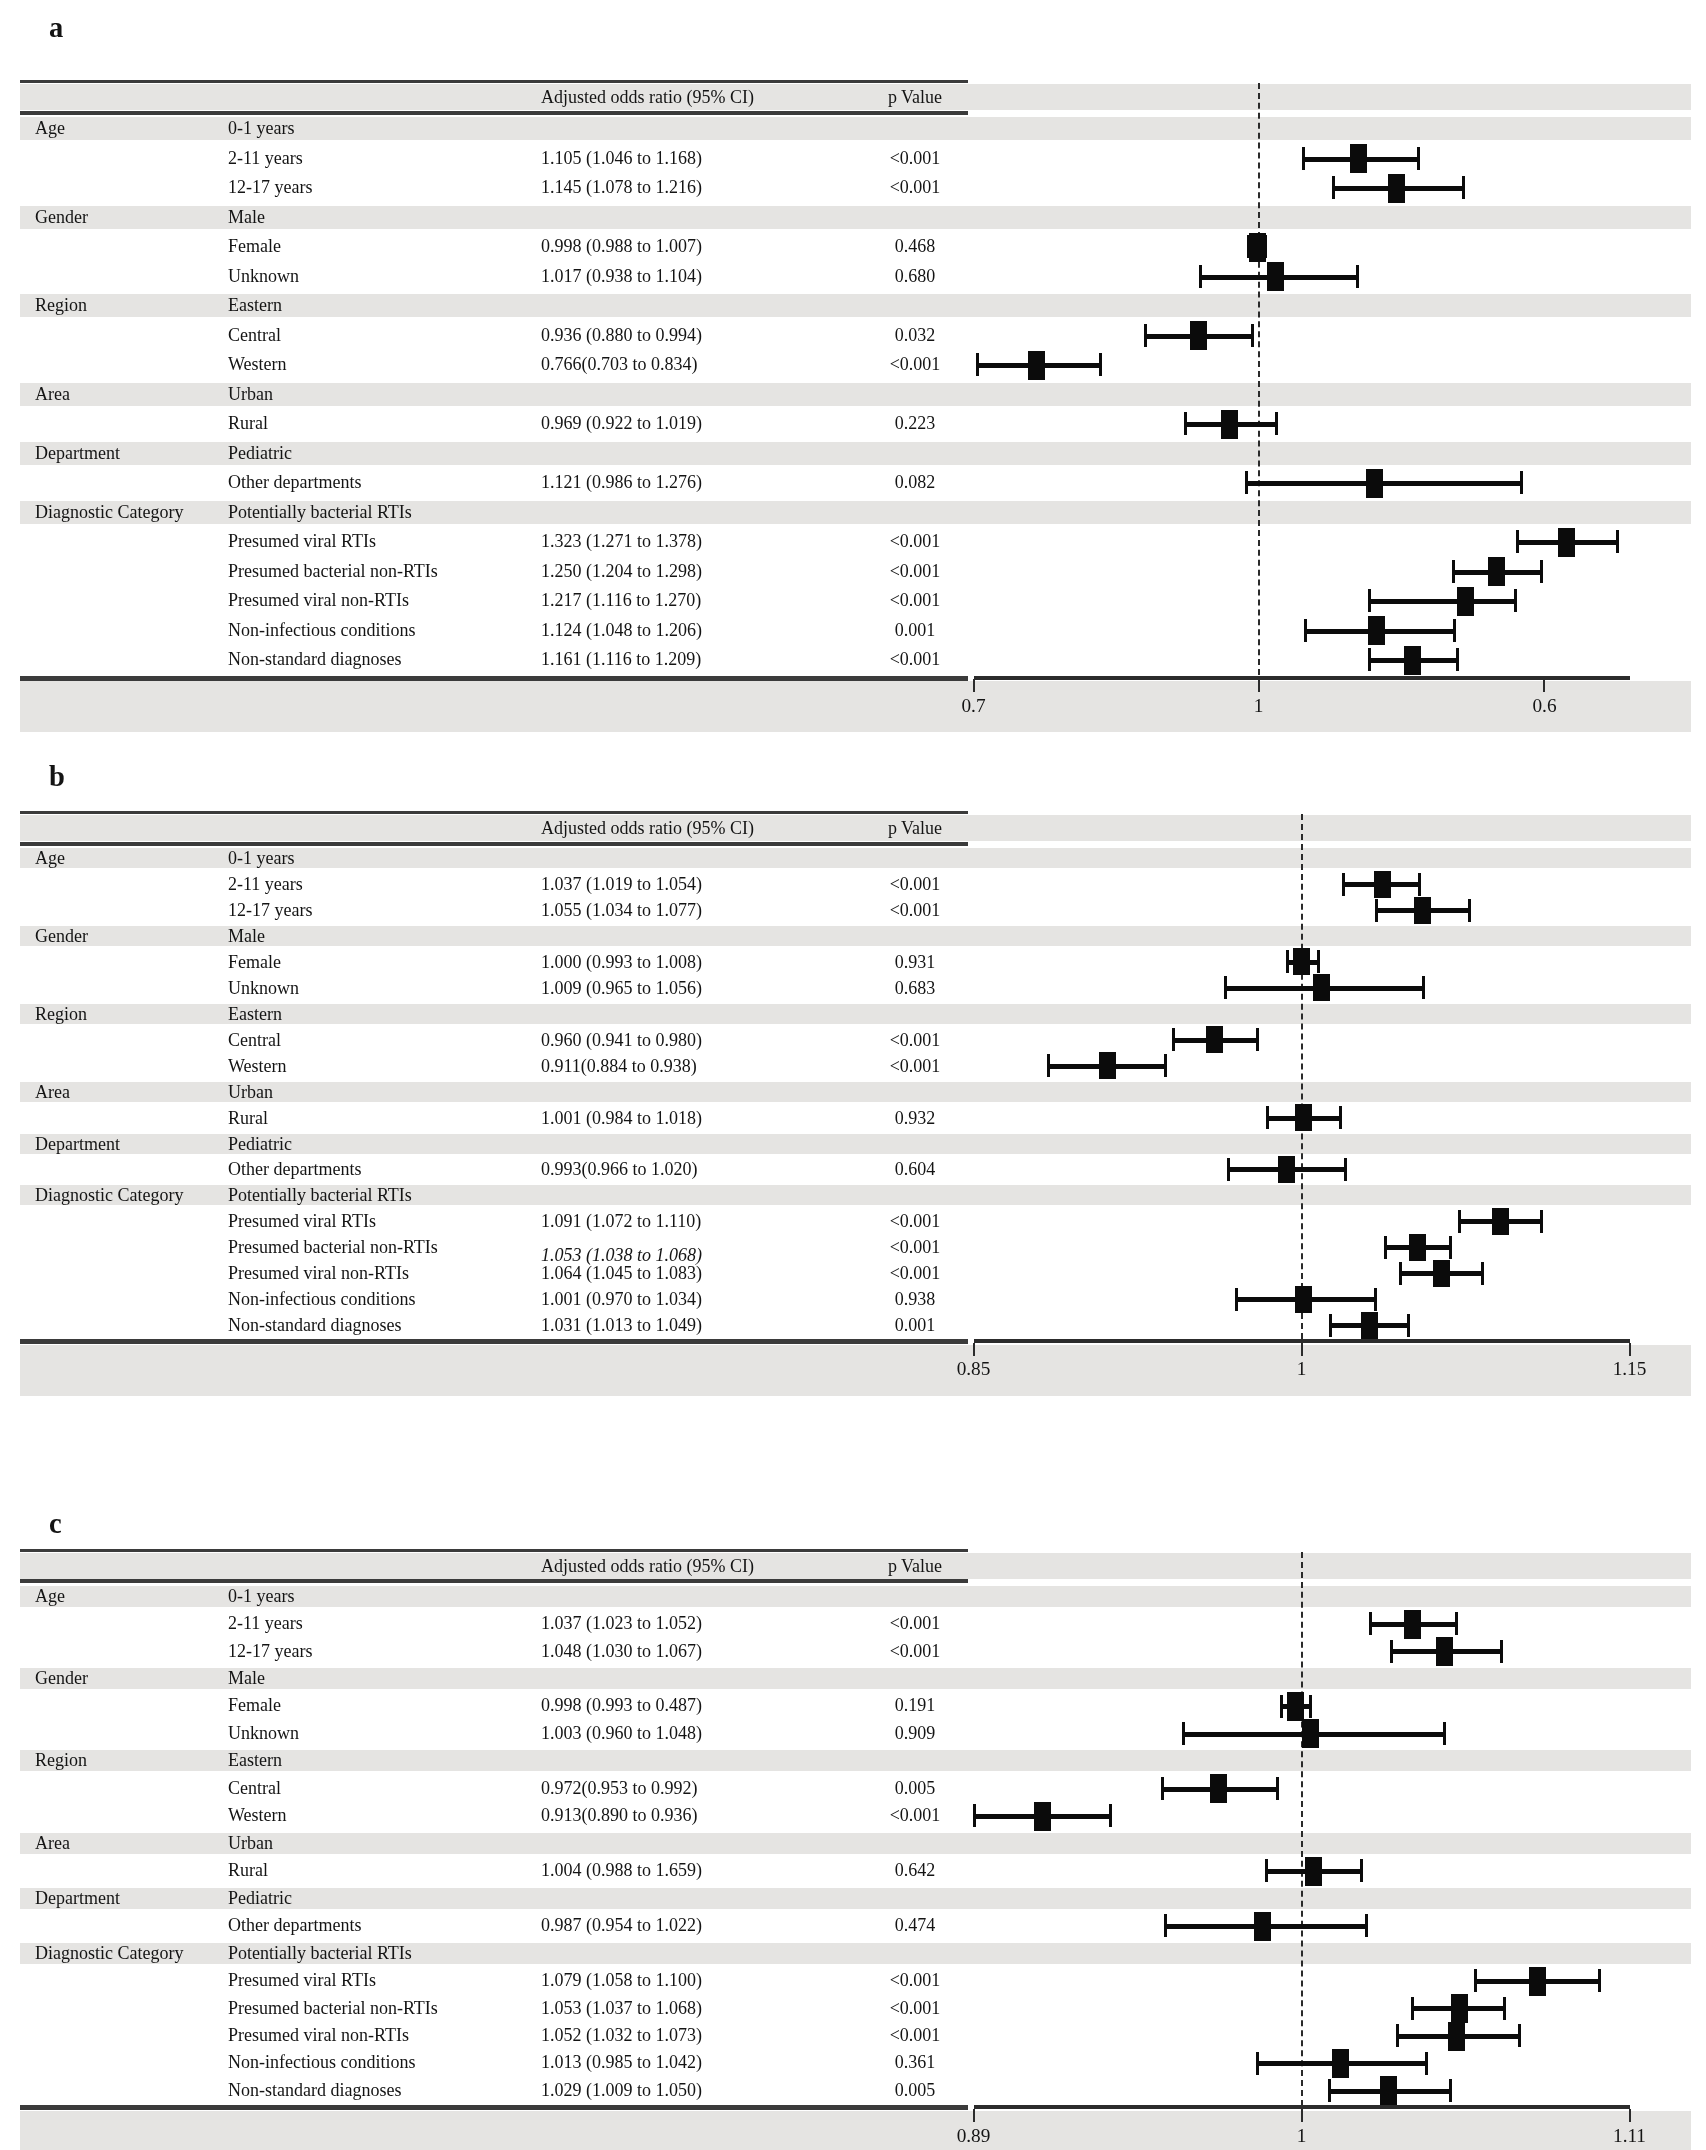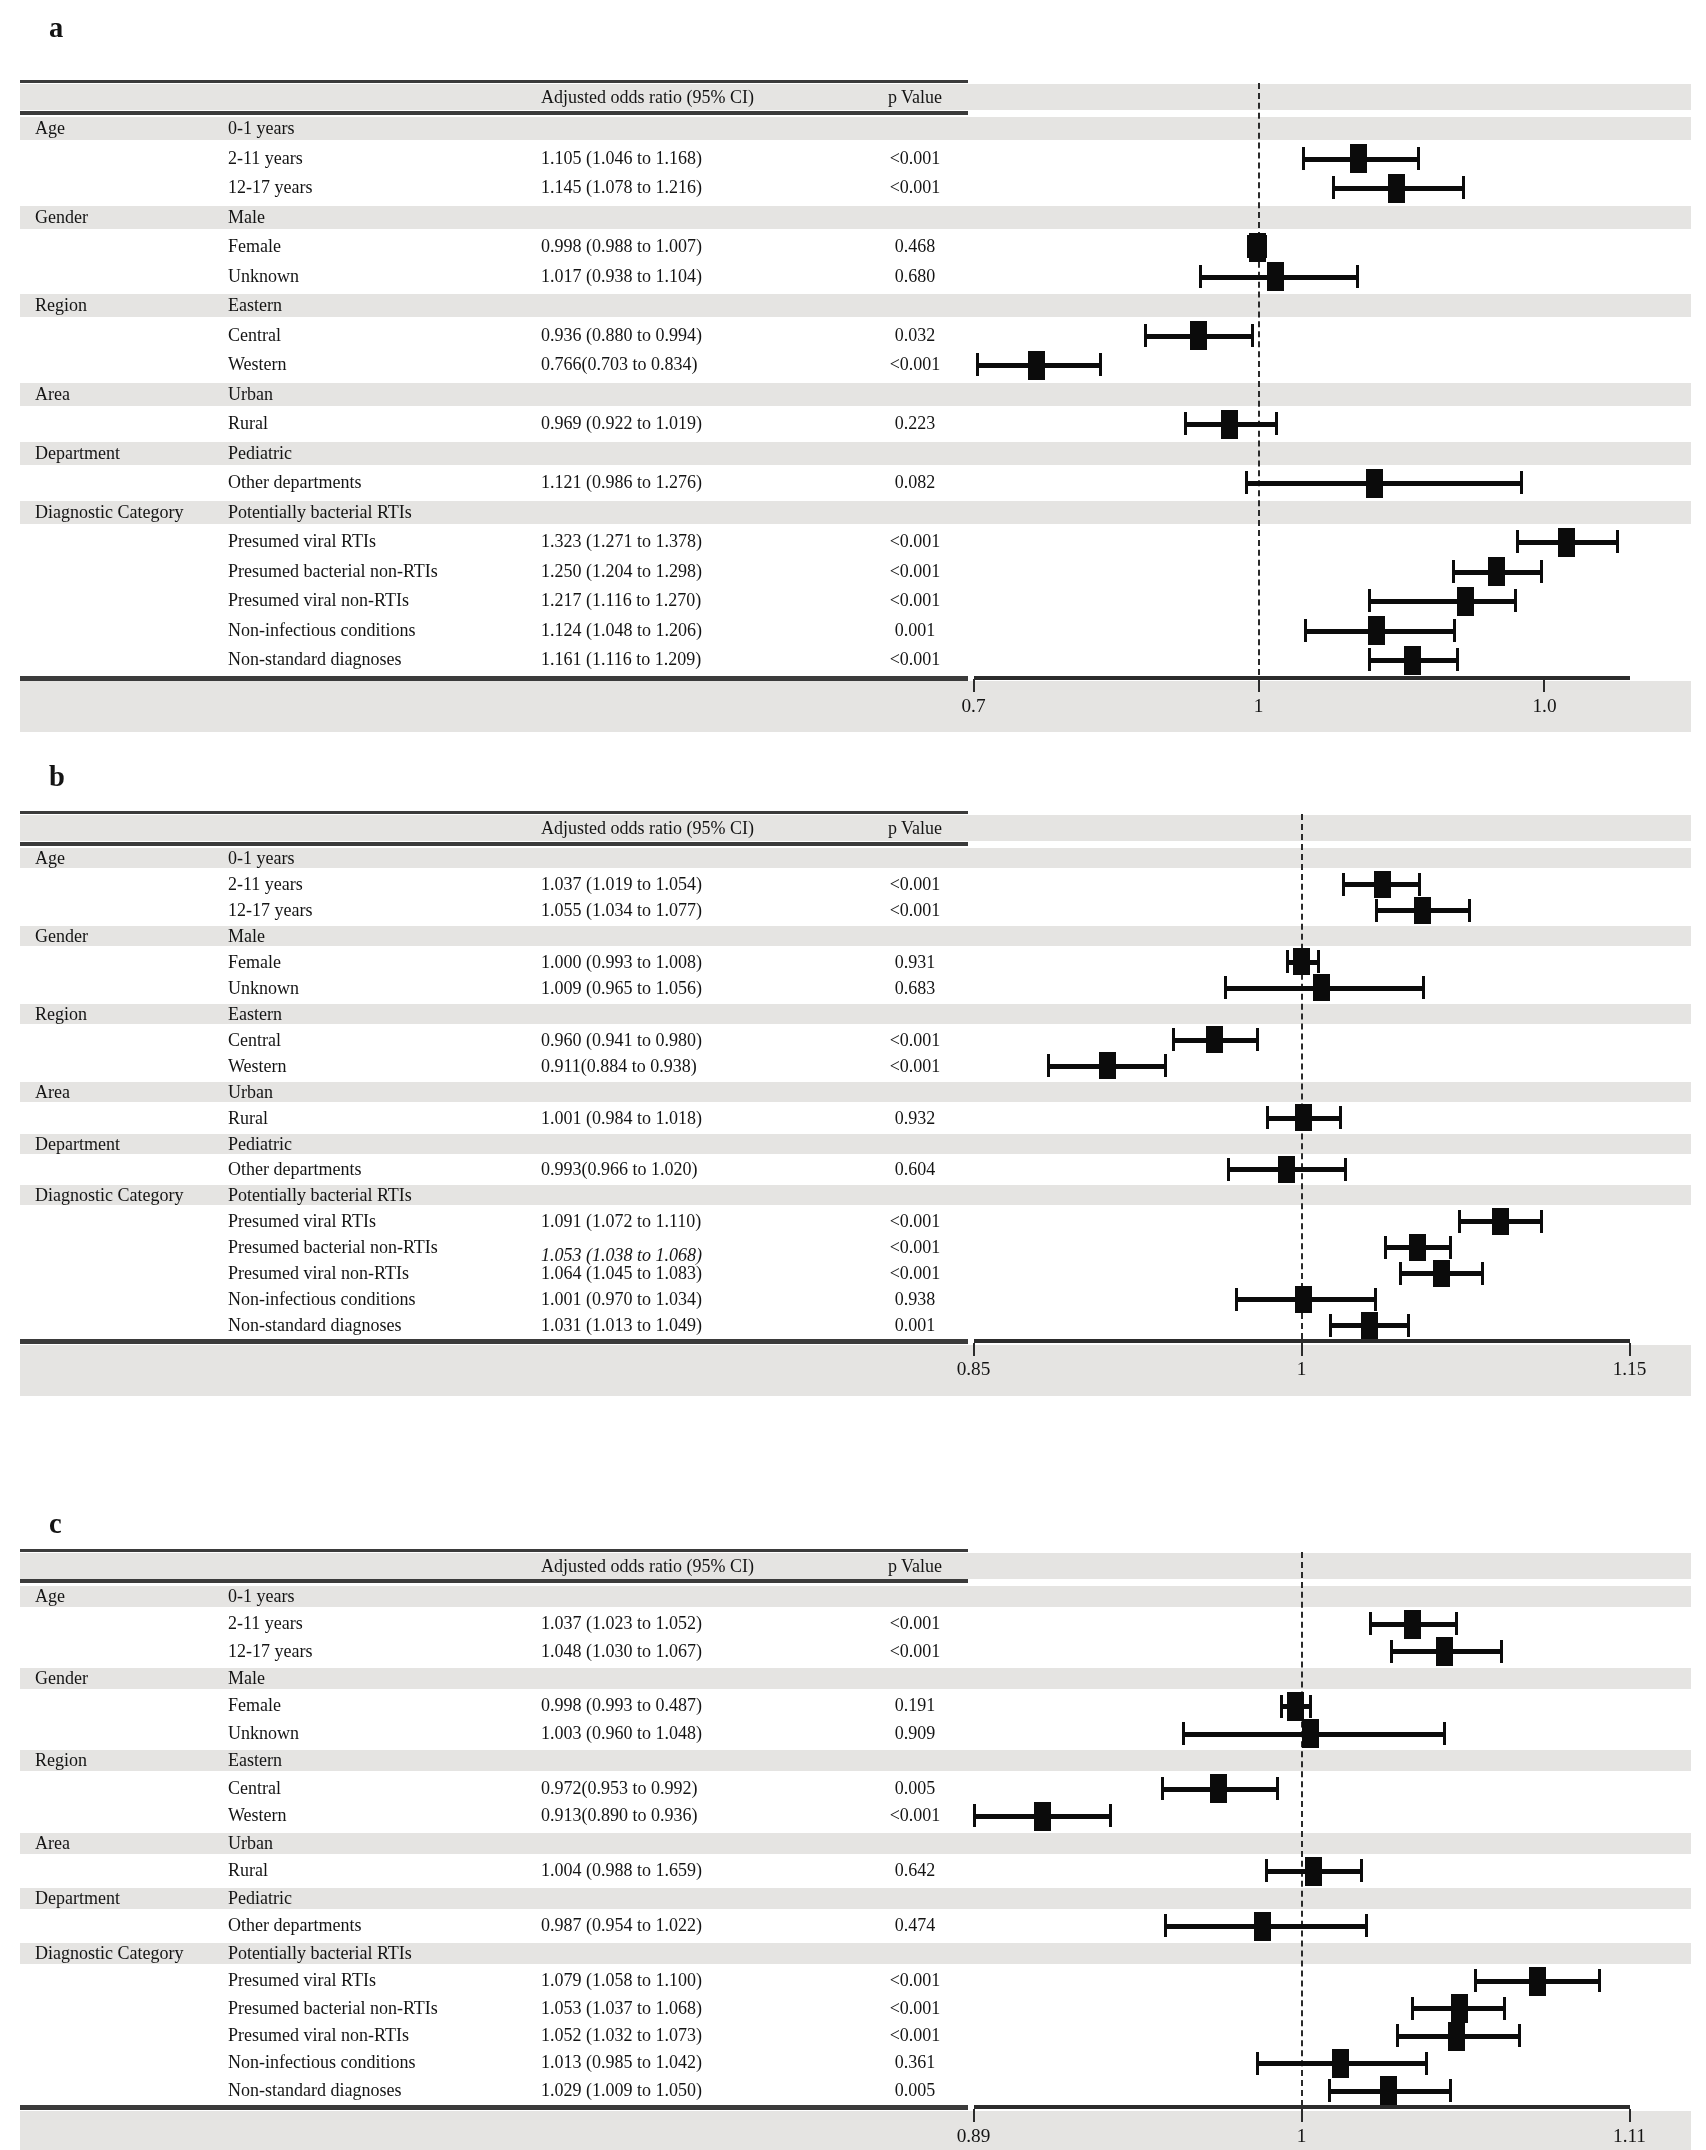--- a/index.html
+++ b/index.html
@@ -208,21 +208,21 @@
         <div class="ink" style="left: 1404px; top: 646px; width: 17.3px; height: 28.5px;"></div>
       </div>
       <div class="rule" style="left: 20.3px; top: 676px; width: 948px; height: 4.6px;"></div>
       <div class="band" style="left: 20.3px; top: 681px; width: 1671px; height: 51px;"></div>
       <div class="axis" style="left: 974px; top: 676px; width: 656px; height: 3.6px;"></div>
       <div class="axis" style="left: 973px; top: 679px; width: 2px; height: 13.2px;"></div>
       <div class="tick-label" style="left: 933px; top: 695px; width: 81px;">0.7</div>
       <div class="axis" style="left: 1258px; top: 679px; width: 2px; height: 13.2px;"></div>
       <div class="tick-label" style="left: 1218px; top: 695px; width: 81px;">1</div>
       <div class="axis" style="left: 1543px; top: 679px; width: 2px; height: 13.2px;"></div>
-      <div class="tick-label" style="left: 1504px; top: 695px; width: 81px;">1.0</div>
+      <div class="tick-label" style="left: 1504px; top: 695px; width: 81px;">0.6</div>
     </section>
   <section class="panel">
       <div class="panel-label" style="left: 49px; top: 762px;">b</div>
       <div class="band" style="left: 20.3px; top: 815px; width: 1671px; height: 26.4px;"></div>
       <div class="txt" style="left: 541px; top: 815px; line-height: 26.4px;">Adjusted odds ratio (95% CI)</div>
       <div class="txt center" style="left: 854px; top: 815px; width: 122px; line-height: 26.4px;">p Value</div>
       <div class="rule" style="left: 20.3px; top: 811px; width: 948px; height: 3.1px;"></div>
       <div class="rule" style="left: 20.3px; top: 842px; width: 948px; height: 3.6px;"></div>
       <div style="left: 0px; top: 845px; width: 100%; height: 26px;">
         <div class="stripe" style="left: 20.3px; top: 0px; width: 1671px; height: 26px;"></div>

